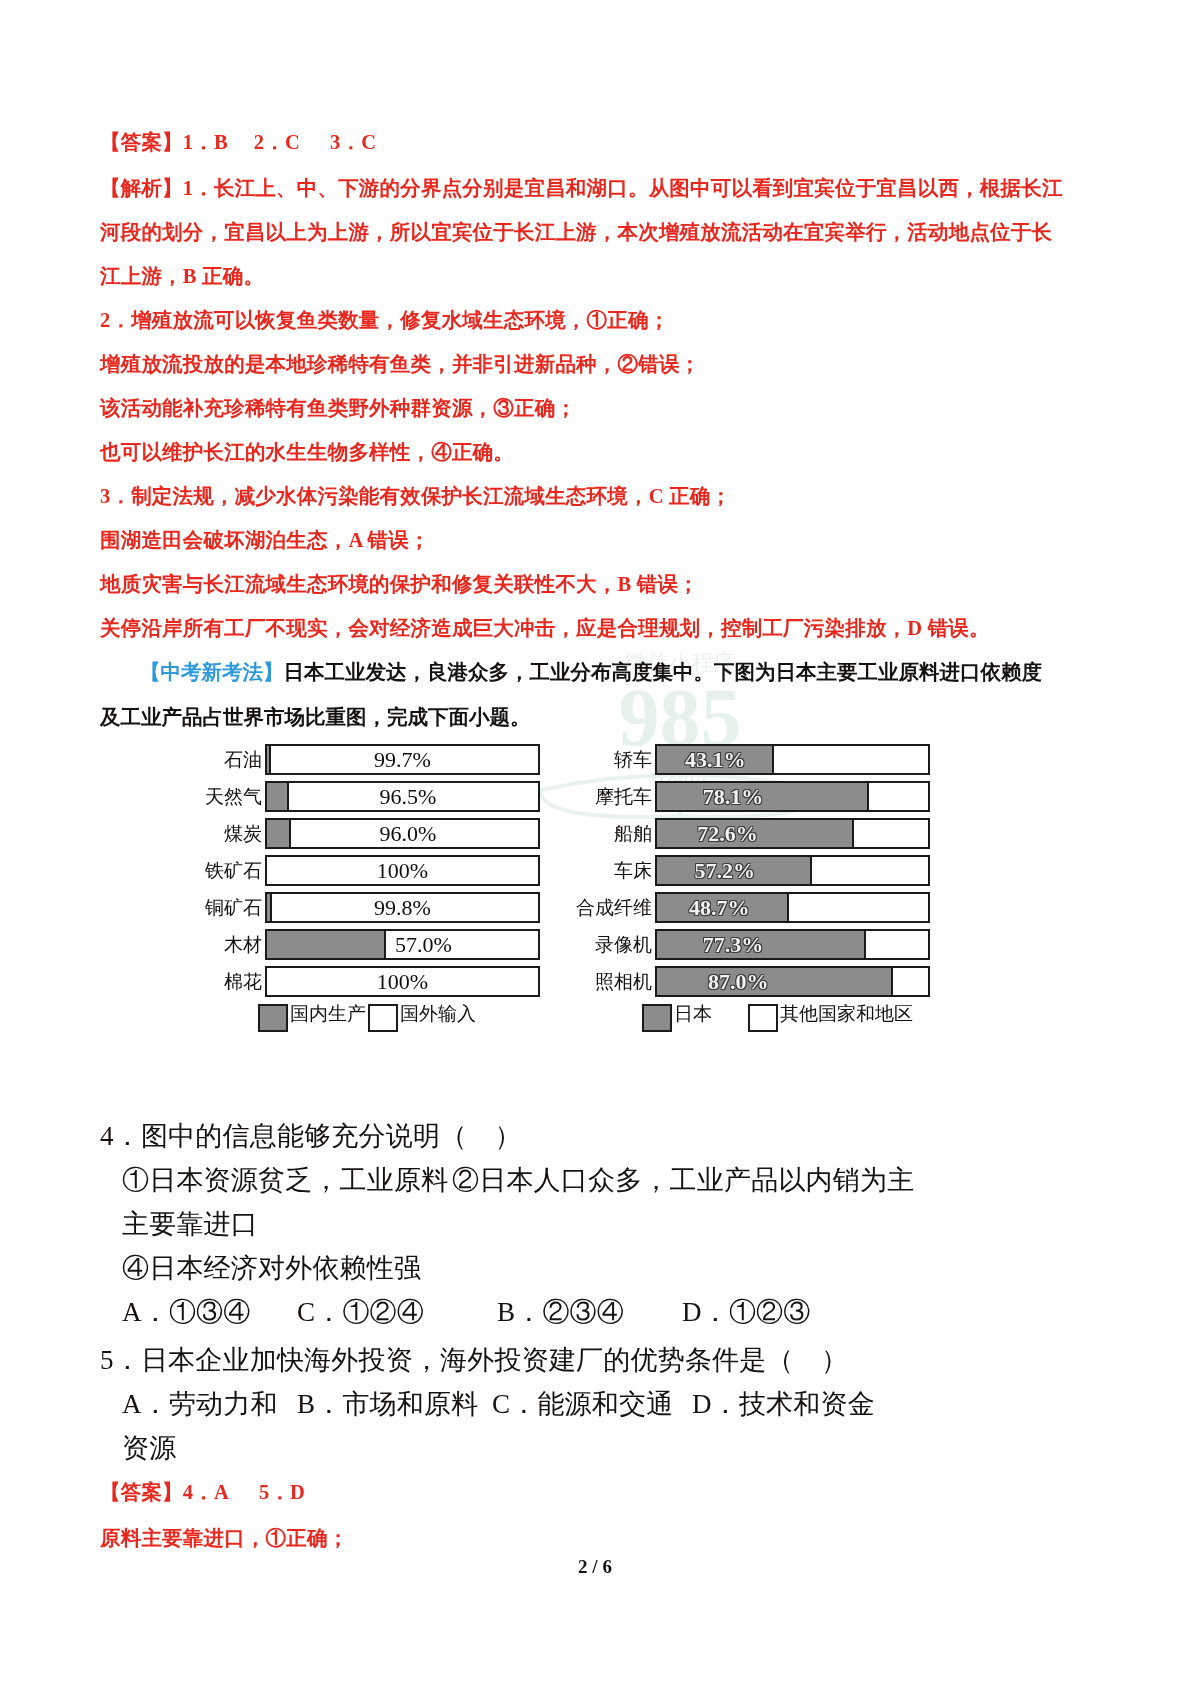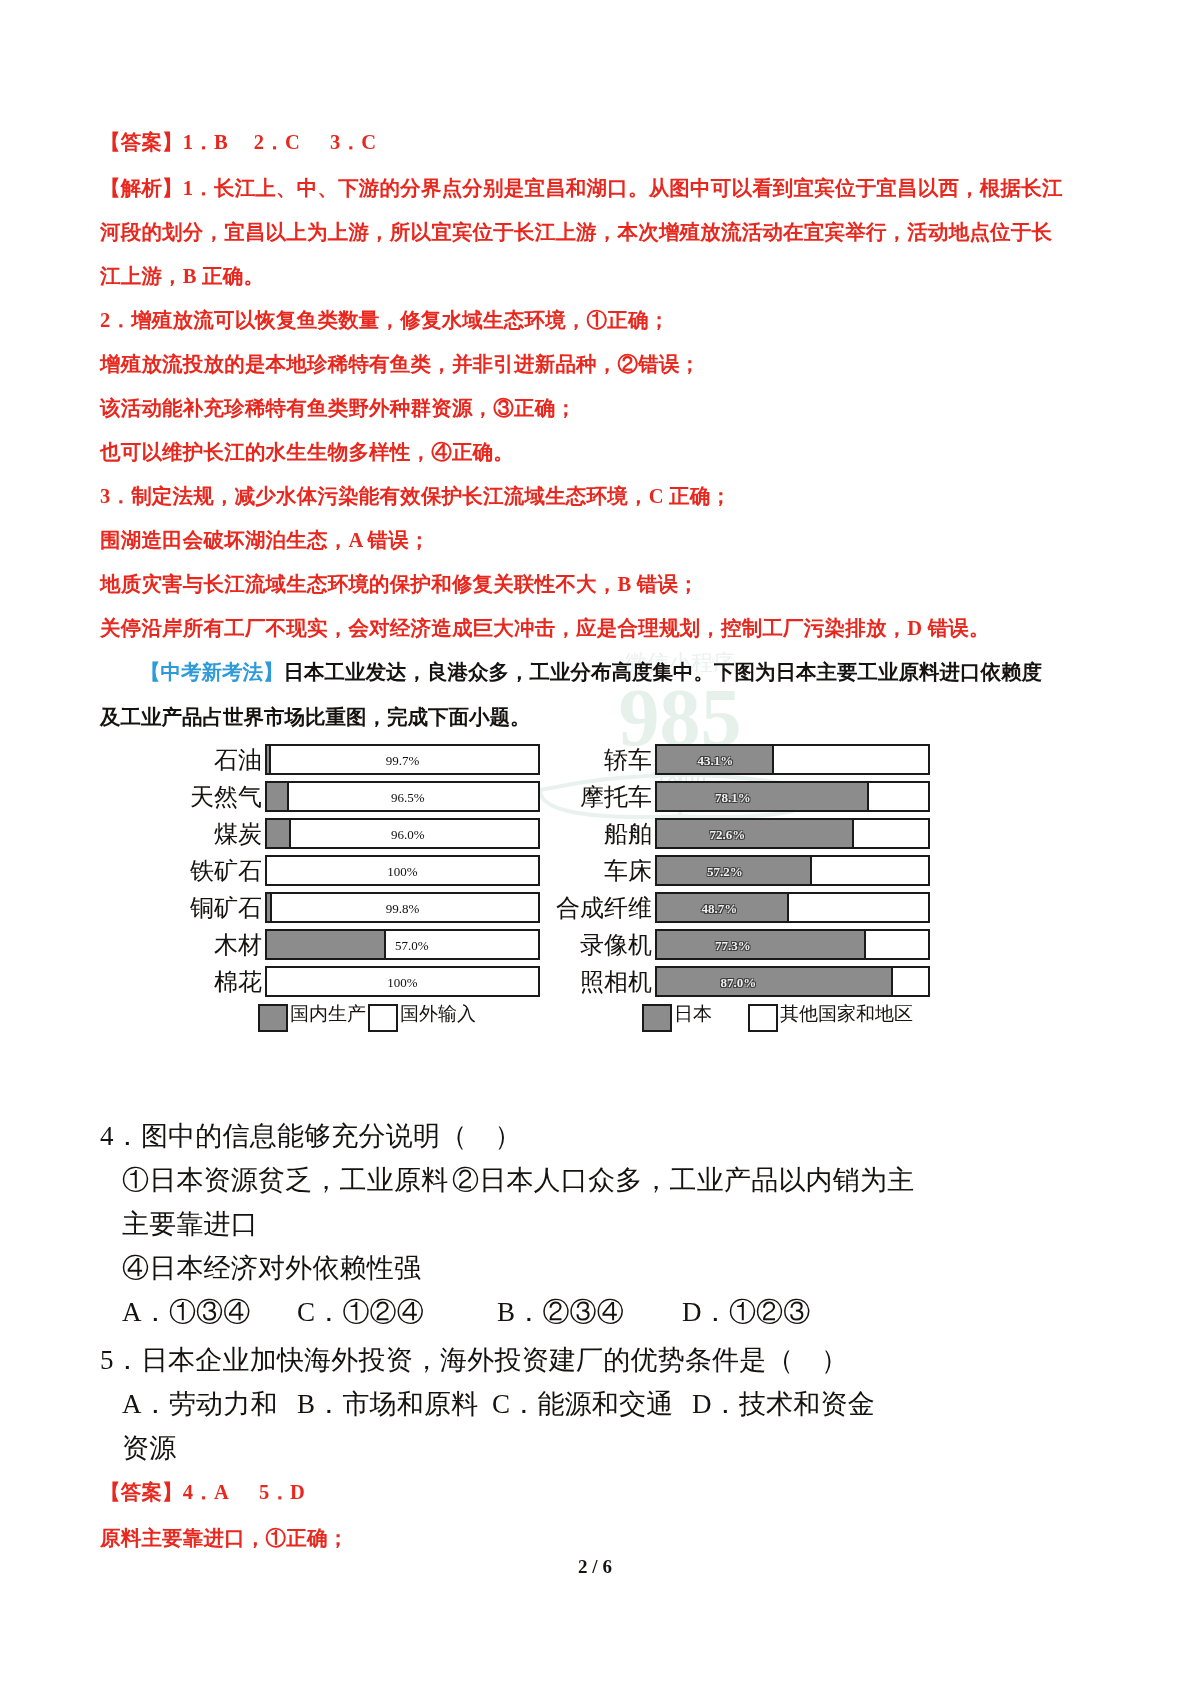--- a/index.html
+++ b/index.html
@@ -102,21 +102,21 @@
   .chart-left  { width: 370px; }
   .chart-right { width: 378px; }
 
   .bar-row {
     display: flex;
     align-items: center;
     height: 35px;
     margin-bottom: 2px;
   }
   .bar-label {
-    font-size: 24px;
+    font-size: 19px;
     color: #15120f;
     text-align: right;
     white-space: nowrap;
     padding-right: 3px;
     line-height: 1;
   }
   .chart-left  .bar-label { width: 92px; }
   .chart-right .bar-label { width: 100px; }
 
   .bar-track {
@@ -133,21 +133,21 @@
     border-right: 2px solid #1a1a1a;
     box-sizing: border-box;
     height: 100%;
   }
   .seg-white { background: #ffffff; height: 100%; flex: 1; }
 
   .bar-val {
     position: absolute;
     top: 50%;
     transform: translateY(-50%);
-    font-size: 13px;
+    font-size: 22px;
     color: #0f0f0f;
     white-space: nowrap;
     line-height: 1;
   }
   .bar-val.right-style {
     color: #f2f2f2;
     text-shadow:
       -1px -1px 0 #3a3a3a, 1px -1px 0 #3a3a3a,
       -1px  1px 0 #3a3a3a, 1px  1px 0 #3a3a3a;
     font-weight: bold;

